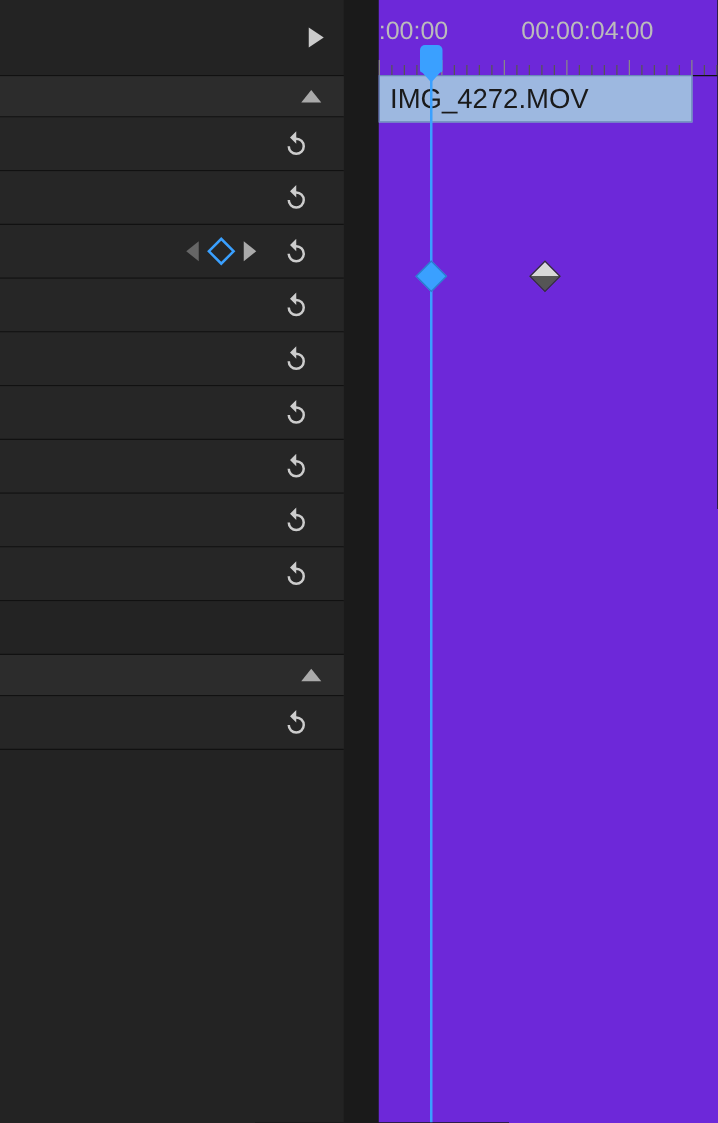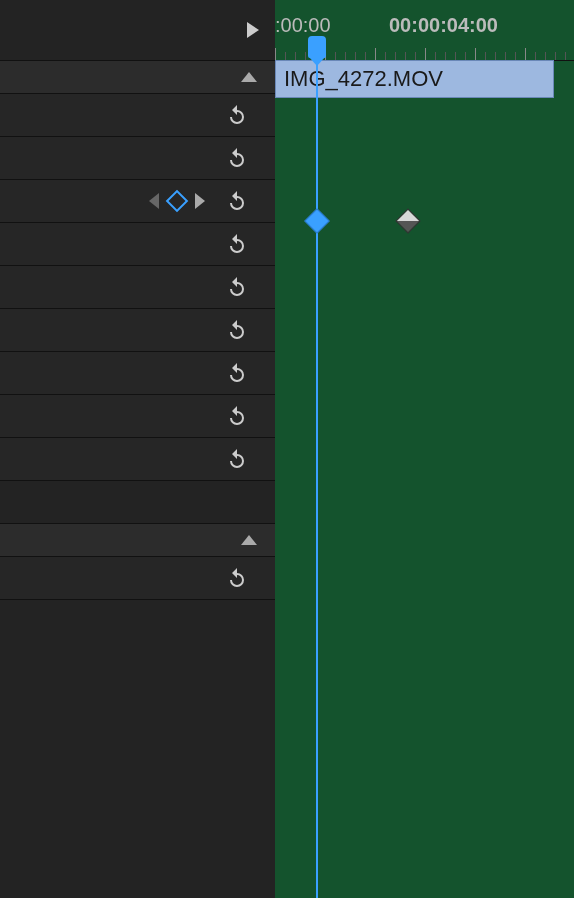--- a/index.html
+++ b/index.html
@@ -19,22 +19,23 @@
     height: 898px;
   }
   .left-col {
     width: 275px;
     background: #232323;
     display: flex;
     flex-direction: column;
   }
   .right-col {
     flex: 1;
-    background: #14532d;
+    background: #6d28d9;
     position: relative;
+    margin-left: 28px;
   }
   .hdr-row {
     height: 60px;
     border-bottom: 1px solid #111;
     display: flex;
     align-items: center;
     justify-content: flex-end;
     padding-right: 16px;
   }
   .play-tri {
@@ -264,21 +265,21 @@
         <svg width="24" height="24" viewBox="0 0 24 24">
             <path d="M12 5V2L7 7l5 5V9a5 5 0 1 1-5 5H5a7 7 0 1 0 7-7z" fill="#ccc"></path>
           </svg>
       </span>
     </div>
   </div>
 
   <div class="right-col">
     <div class="ruler">
       <span class="time-label" style="left:0">:00:00</span>
-      <span class="time-label" id="tl1" style="left: 114px; font-weight: bold;">00:00:04:00</span>
+      <span class="time-label" id="tl1" style="left: 114px;">00:00:04:00</span>
       <div class="ticks" id="ticks">
           <div class="tick major" style="left: 0px;"></div>
           <div class="tick" style="left: 10px;"></div>
           <div class="tick" style="left: 20px;"></div>
           <div class="tick" style="left: 30px;"></div>
           <div class="tick" style="left: 40px;"></div>
           <div class="tick major" style="left: 50px;"></div>
           <div class="tick" style="left: 60px;"></div>
           <div class="tick" style="left: 70px;"></div>
           <div class="tick" style="left: 80px;"></div>

